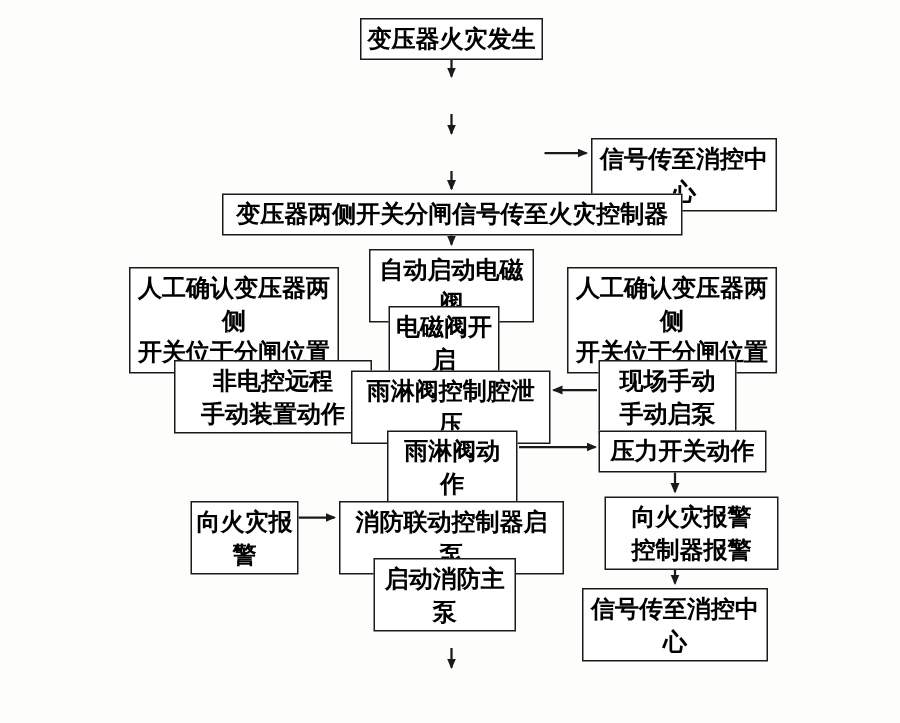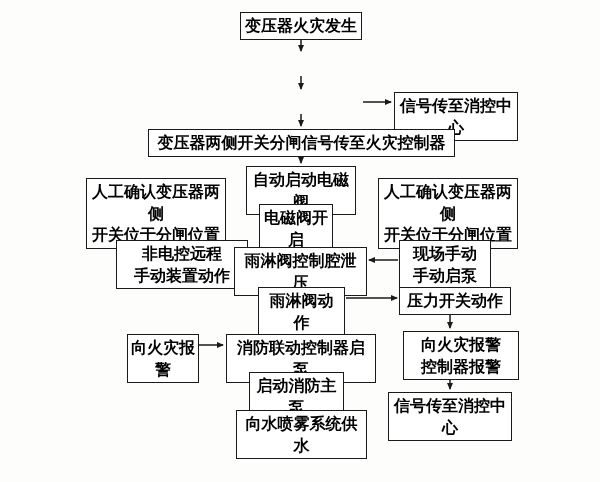--- a/index.html
+++ b/index.html
@@ -117,18 +117,15 @@
   </div>
 
   <div class="node" style="left:249px;top:372px;width:95px">
     <div>启动消防主泵</div>
   </div>
 
   <div class="node" style="left:388px;top:392px;width:124px">
     <div>信号传至消控中心</div>
   </div>
 
-  <div class="node" style="left:236px;top:410px;width:131px">
-    <div>向水喷雾系统供水</div>
-  </div>
 
 
 </div>
 
 </body></html>

